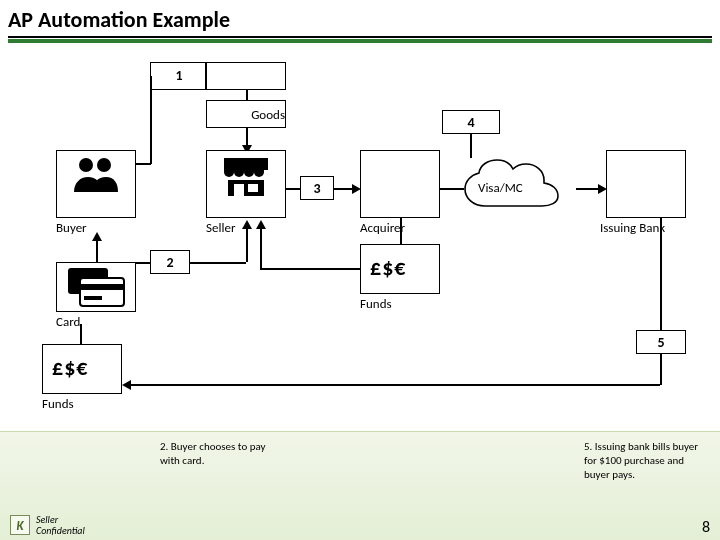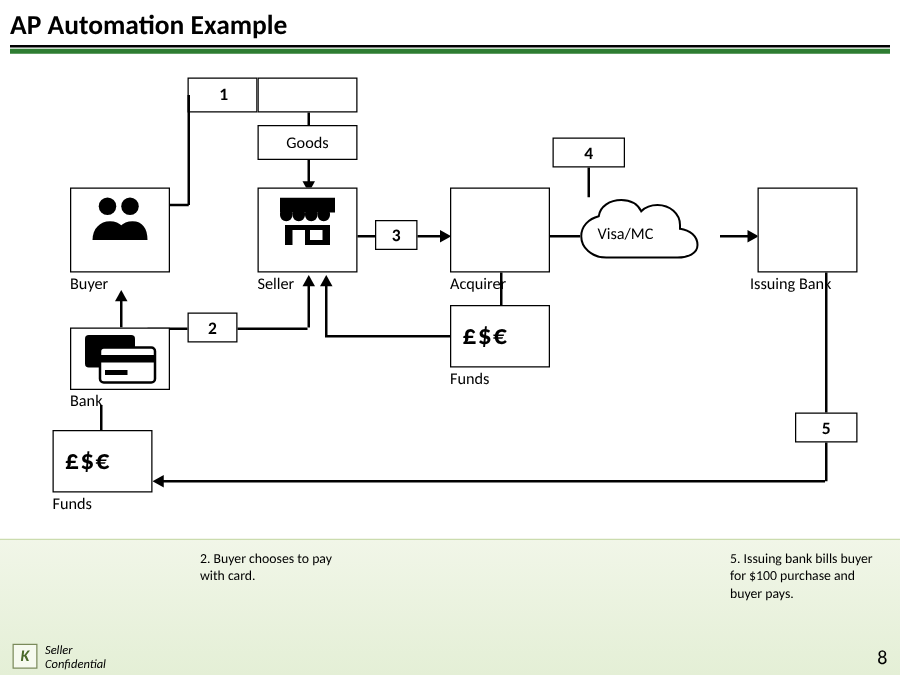--- a/index.html
+++ b/index.html
@@ -32,21 +32,21 @@
 <div class="slide">
 
 <div class="title">AP Automation Example</div>
 <div class="ru1"></div>
 <div class="ru2"></div>
 
 <div class="box" style="left:150px;top:62px;width:56px;height:28px"></div>
 <div class="num" style="left:170px;top:64px;width:18px;height:24px;border:none;font-size:14px">1</div>
 <div class="box" style="left:206px;top:62px;width:80px;height:28px"></div>
 
-<div class="box" style="left:206px;top:100px;width:80px;height:28px;text-align:center;line-height:28px;font-size:13px">Goods</div>
+<div class="box" style="left:206px;top:100px;width:80px;height:28px;text-align:right;line-height:28px;font-size:13px">Goods</div>
 
 <div class="conn" style="left:150px;top:76px;width:1.5px;height:88px"></div>
 <div class="conn" style="left:118px;top:163px;width:33px;height:1.5px"></div>
 <div class="arrowL" style="left:110px;top:159px"></div>
 
 <div class="conn" style="left:246px;top:128px;width:1.5px;height:18px"></div>
 <div class="arrowD" style="left:242px;top:145px"></div>
 <div class="conn" style="left:246px;top:90px;width:1.5px;height:10px"></div>
 
 <div class="num" style="left:442px;top:110px;width:58px">4</div>
@@ -117,21 +117,21 @@
 <div class="ic" style="left:66px;top:266px">
 <svg width="60" height="42" viewBox="0 0 60 42">
         <g>
           <rect x="2" y="2" width="40" height="26" rx="3" fill="#000"></rect>
           <rect x="14" y="12" width="44" height="28" rx="3" fill="#fff" stroke="#000" stroke-width="2"></rect>
           <rect x="14" y="18" width="44" height="6" fill="#000"></rect>
           <rect x="18" y="30" width="18" height="4" fill="#000"></rect>
         </g>
       </svg>
 </div>
-<div class="entlbl" style="left:56px;top:314px;width:80px">Bank</div>
+<div class="entlbl" style="left:56px;top:314px;width:80px">Card</div>
 
 <div class="box" style="left:360px;top:244px;width:80px;height:50px"></div>
 <div class="currency" style="left:370px;top:254px">£$€</div>
 <div class="entlbl" style="left:360px;top:296px;width:80px">Funds</div>
 <div class="conn" style="left:400px;top:218px;width:1.5px;height:26px"></div>
 <div class="conn" style="left:260px;top:268px;width:100px;height:1.5px"></div>
 <div class="conn" style="left:260px;top:228px;width:1.5px;height:41px"></div>
 <div class="arrowU" style="left:256px;top:220px"></div>
 
 <div class="num" style="left:636px;top:330px;width:50px">5</div>

